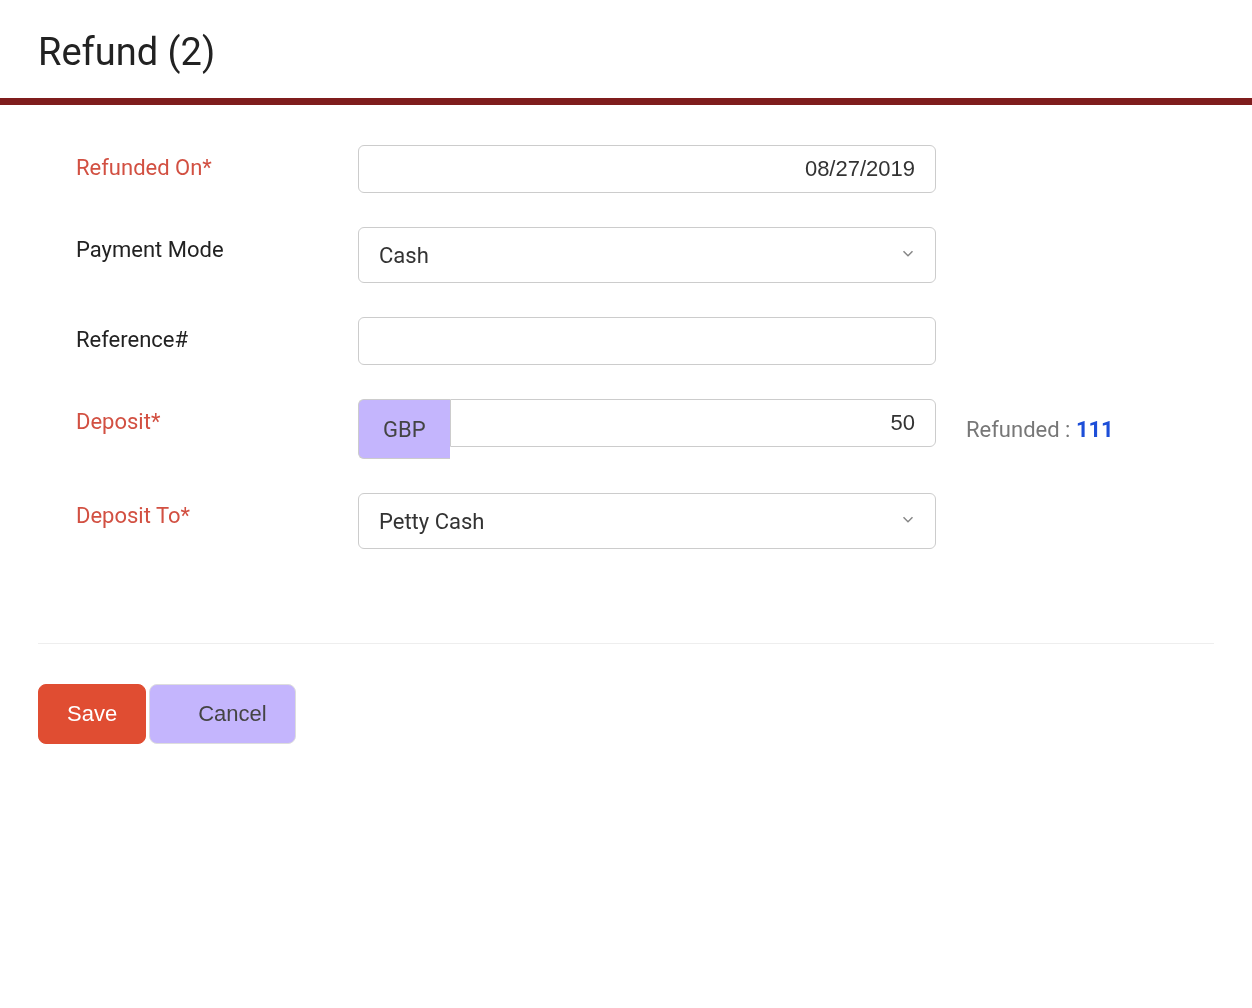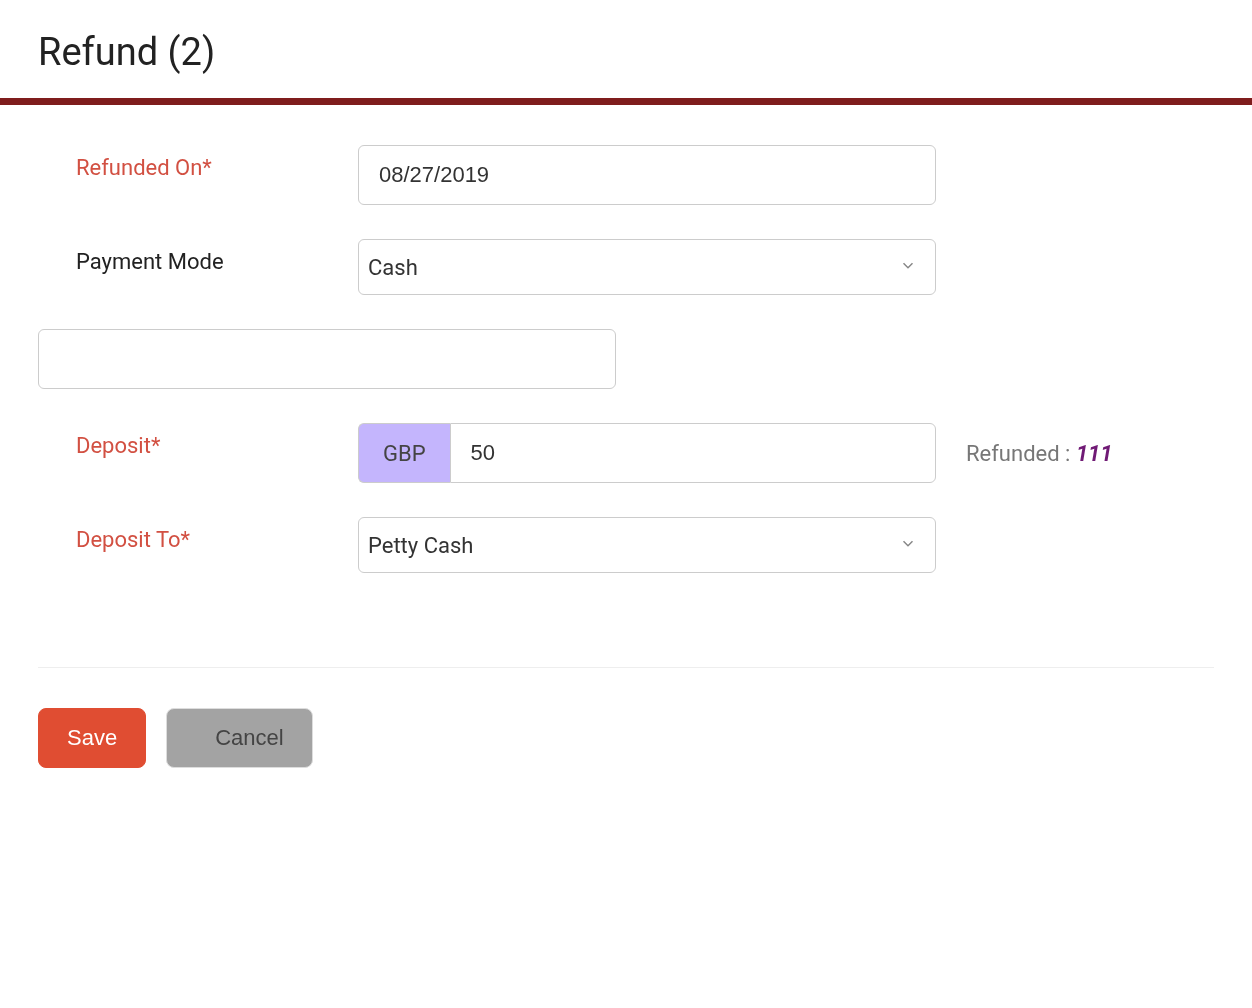--- a/index.html
+++ b/index.html
@@ -41,35 +41,36 @@
     .label-normal {
       color: #222;
     }
     .form-control-wrap {
       display: flex;
       align-items: center;
       flex: 1;
     }
     .form-input {
       width: 578px;
-      height: 60px;
+      height: 48px;
       border: 1px solid #ccc;
       border-radius: 6px;
       font-size: 22px;
       padding: 4px 20px;
       color: #333;
       background: #fff;
+      text-align: right;
     }
     .form-select {
       width: 578px;
       height: 56px;
       border: 1px solid #ccc;
       border-radius: 6px;
       font-size: 22px;
-      padding: 0 45px 0 9px;
+      padding: 0 45px 0 20px;
       color: #333;
       background: #fff;
       position: relative;
       display: flex;
       align-items: center;
       cursor: pointer;
     }
     .form-select .chevron {
       position: absolute;
       right: 18px;
@@ -109,50 +110,49 @@
       resize: both;
       font-family: inherit;
     }
     .balance-text {
       margin-left: 30px;
       font-size: 22px;
       color: #777;
       white-space: nowrap;
     }
     .balance-value {
-      color: #701a75;
+      color: #1d4ed8;
       font-weight: 700;
-      font-style: italic;
     }
     .footer {
       border-top: 1px solid #eee;
       margin: 40px 38px 0;
       padding-top: 40px;
       padding-bottom: 40px;
       display: flex;
-      gap: 20px;
+      gap: 3px;
     }
     .btn {
       height: 60px;
       padding: 0 28px;
       border-radius: 8px;
       font-size: 22px;
       cursor: pointer;
       border: 1px solid transparent;
       display: flex;
       align-items: center;
       justify-content: center;
     }
     .btn-primary {
       background: #e04d32;
       color: #fff;
       border-color: #e04d32;
     }
     .btn-secondary {
-      background: #a3a3a3;
+      background: #c4b5fd;
       color: #444;
       border-color: #ddd;
       padding-left: 48px;
     }
     .chevron svg {
       width: 18px;
       height: 18px;
       stroke: #888;
       stroke-width: 2;
       fill: none;
@@ -182,20 +182,21 @@
         <span class="chevron">
           <svg viewBox="0 0 24 24">
               <polyline points="6 9 12 15 18 9"></polyline>
             </svg>
         </span>
       </div>
     </div>
   </div>
 
   <div class="form-row">
+    <div class="form-label label-normal">Reference#</div>
     <div class="form-control-wrap">
       <input type="text" class="form-input" value="" style="">
     </div>
   </div>
 
   <div class="form-row">
     <div class="form-label label-required">Deposit*</div>
     <div class="form-control-wrap">
       <div class="input-group">
         <div class="input-group-prefix">GBP</div>

